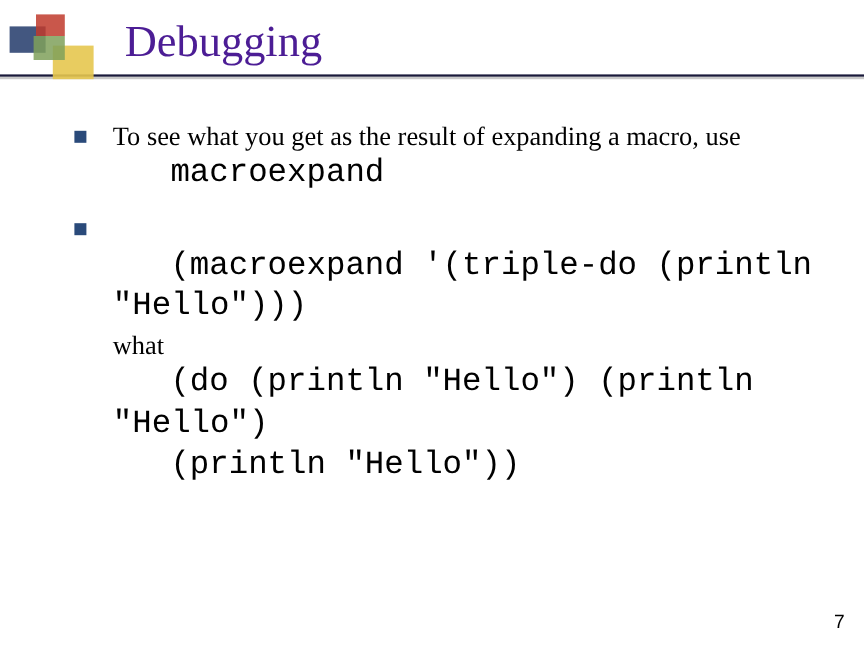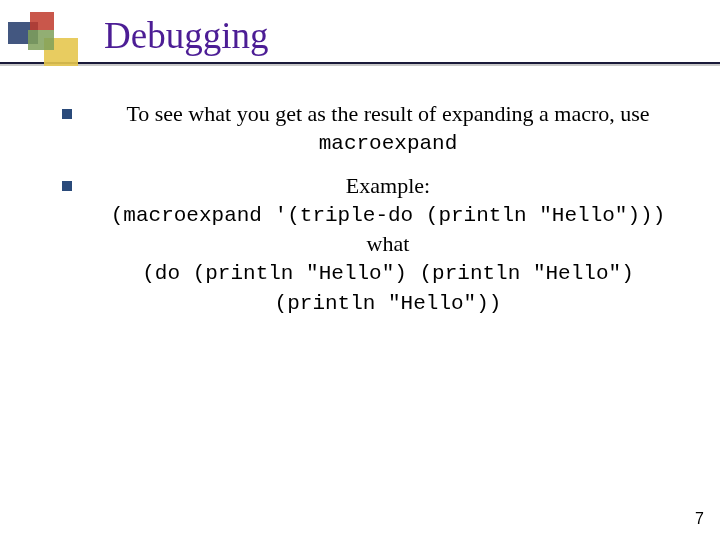--- a/index.html
+++ b/index.html
@@ -64,37 +64,37 @@
     left: 62px;
     top: 100px;
     width: 620px;
     font-size: 22px;
     line-height: 1.28;
   }
   .row {
     display: flex;
     align-items: flex-start;
     margin-bottom: 14px;
-    text-align: center;
   }
   .bullet {
     flex: 0 0 auto;
     width: 10px;
     height: 10px;
     background: #2a4a7a;
     margin-top: 9px;
     margin-right: 22px;
   }
   .item-body {
     flex: 1 1 auto;
     font-size: 22px;
   }
   .mono {
     font-family: "Courier New", Courier, monospace;
-    font-size: 21px;
+    font-size: 27px;
+    margin-left: 48px;
   }
   .serif { font-family: "Times New Roman", Times, serif; }
 
   .pagenum {
     position: absolute;
     right: 16px;
     bottom: 12px;
     font-family: Arial, Helvetica, sans-serif;
     font-size: 16px;
     color: #000;
@@ -122,21 +122,21 @@
       <div class="bullet"></div>
       <div class="item-body">
         <span class="serif">To see what you get as the result of expanding a macro, use </span><br>
         <span class="mono">macroexpand</span>
       </div>
     </div>
 
     <div class="row">
       <div class="bullet"></div>
       <div class="item-body">
-        <span class="serif">Example:</span><br>
+        <br>
         <span class="mono">(macroexpand '(triple-do (println "Hello")))</span><br>
         <span class="serif">what</span><br>
         <span class="mono">(do (println "Hello")  (println "Hello")</span><br>
         <span class="mono">(println "Hello"))</span>
       </div>
     </div>
 
   </div>
 
   <div class="pagenum">7</div>

